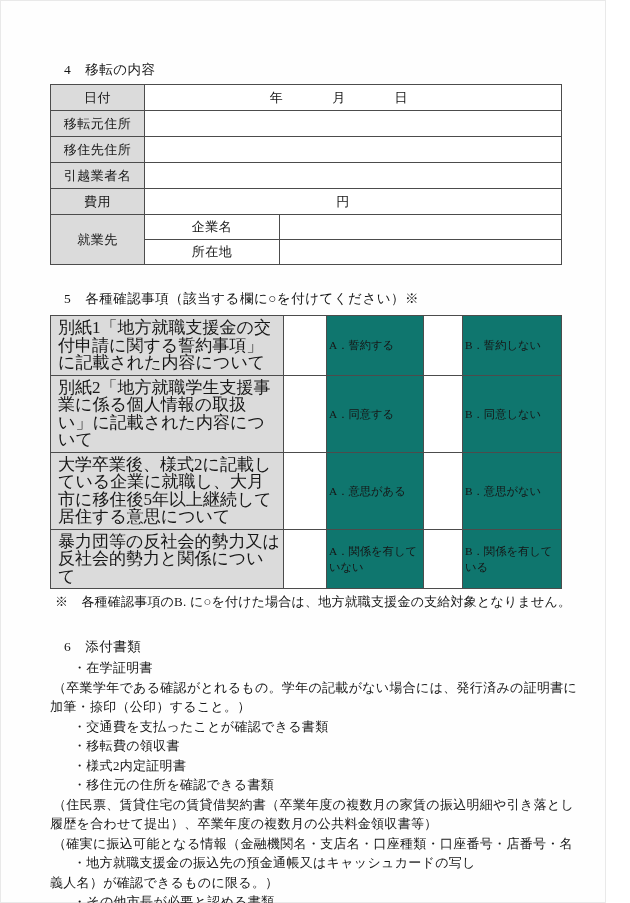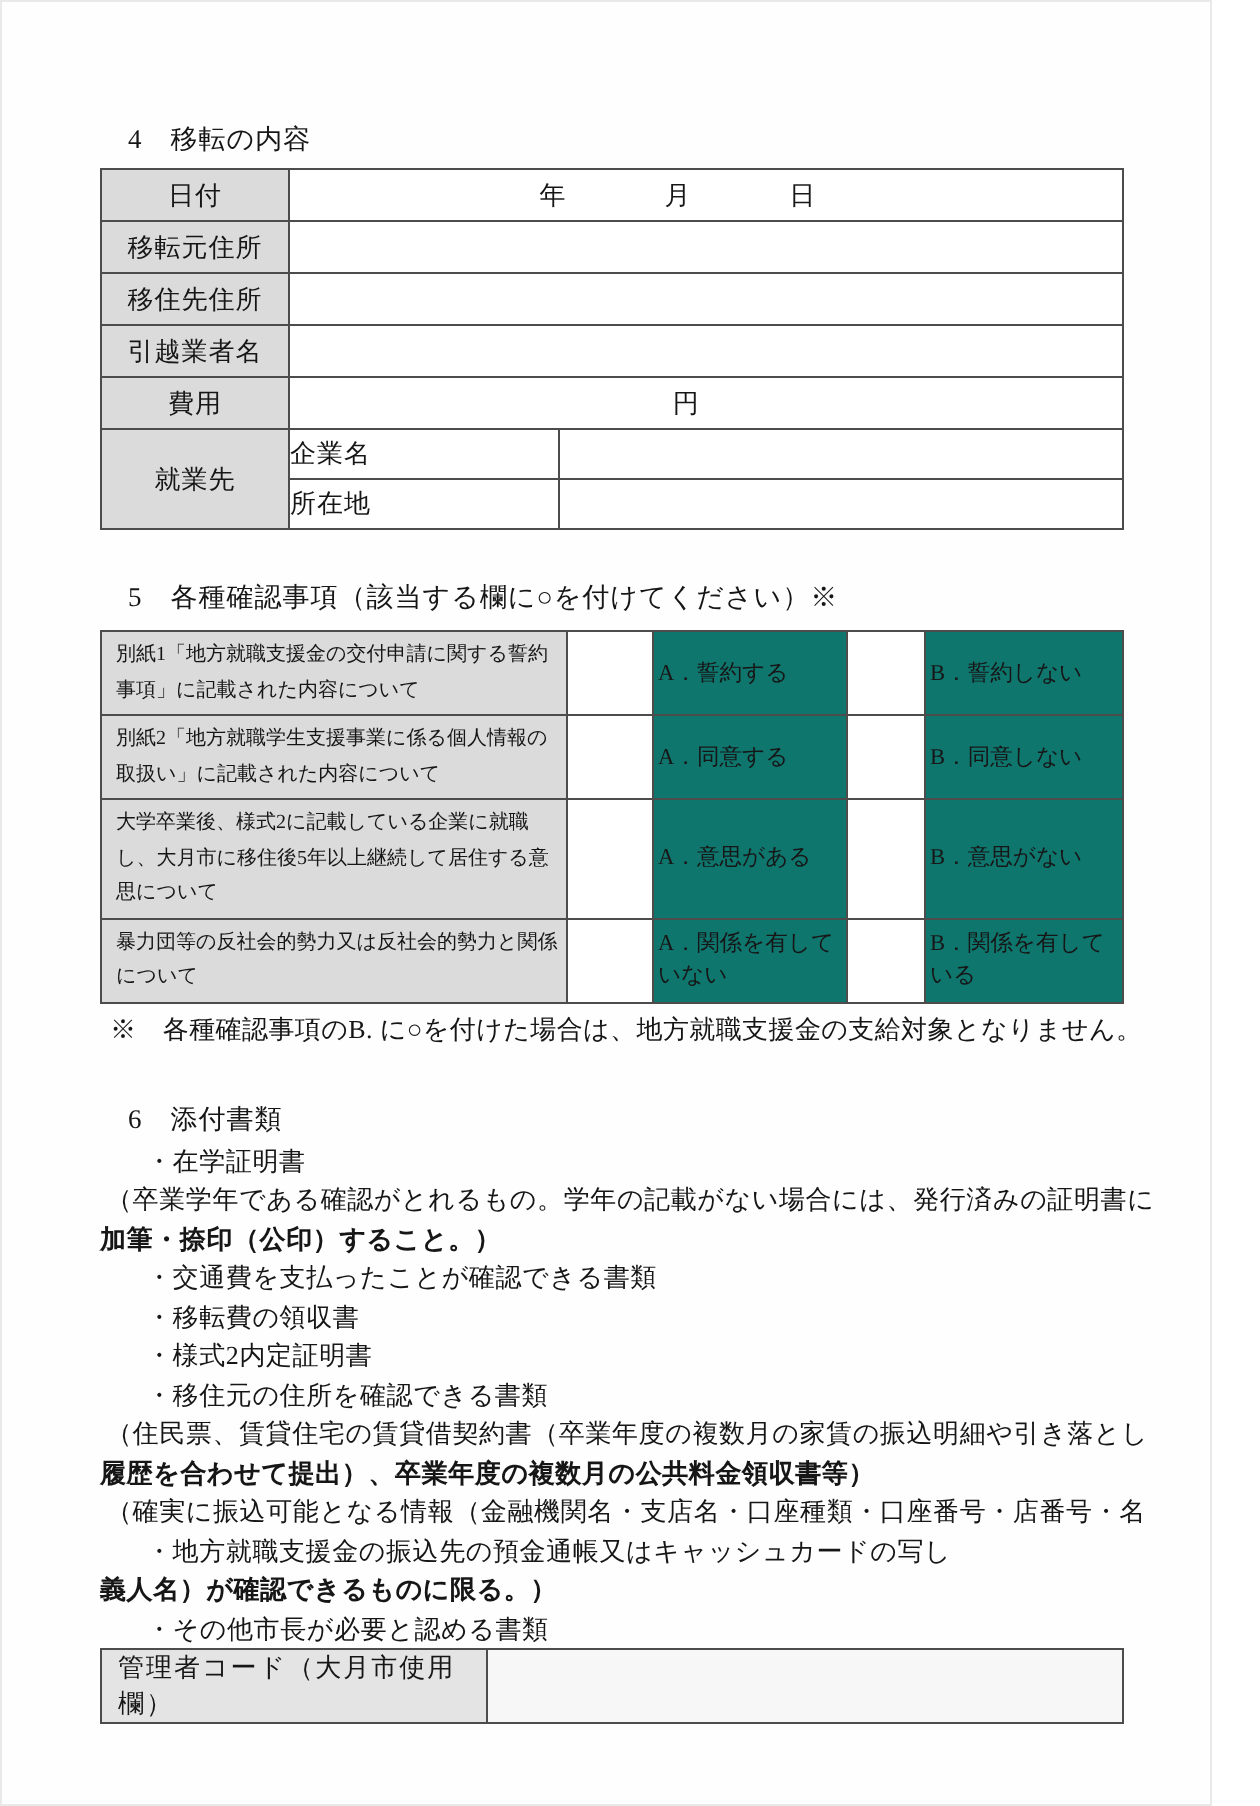--- a/index.html
+++ b/index.html
@@ -12,46 +12,46 @@
     box-shadow:inset 0 0 0 1px #e9e9e9;
     font-family:"Liberation Serif","DejaVu Serif",serif;
     color:#161616;
     overflow:hidden;
   }
   .h{margin:0;padding:0 0 0 14px;font-size:13.5px;font-weight:normal;line-height:19px;letter-spacing:.5px;}
   table{border-collapse:collapse;table-layout:fixed;width:511px;background:#fff;}
   table{border:1.4px solid #3e3e3e;}
   td{border:1px solid #4c4c4c;font-size:13px;padding:0;overflow:hidden;vertical-align:middle;}
   .hd{background:#dbdbdb;text-align:center;letter-spacing:.5px;}
-  .sub{background:#fff;text-align:left;letter-spacing:.5px;}
+  .sub{background:#fff;text-align:center;letter-spacing:.5px;}
   .val{background:#fff;}
 
   
   .t4{margin-top:5px;}
   .t4 .r1 td{height:25px;}
   .t4 .r2 td{height:24px;}
   .relcell{position:relative;height:100%;}
   .relcell span{position:absolute;top:50%;transform:translateY(-50%);white-space:nowrap;}
   .pos-year{left:30%;} .pos-month{left:45%;} .pos-day{left:60%;} .pos-yen{left:46%;}
 
   
   .h5{margin-top:24px;}
   .t5{margin-top:7px;}
-  .t5 .desc{background:#dbdbdb;font-size:10px;line-height:17.5px;padding:3px 3px 3px 7px;text-align:left;}
+  .t5 .desc{background:#dbdbdb;font-size:17px;line-height:17.5px;padding:3px 3px 3px 7px;text-align:left;}
   .t5 .mark{background:#fff;}
   .t5 .opt{background:#0f766e;text-align:left;font-size:11.3px;line-height:16px;padding:0 2px;}
   .note{margin:4px 0 0 0;padding-left:5px;font-size:13px;line-height:18px;letter-spacing:.2px;}
 
   
   .h6{margin-top:26px;}
   .s6{margin-top:2px;width:524px;}
   .ln{font-size:13px;line-height:19.5px;letter-spacing:.3px;white-space:nowrap;}
   .ind-b{padding-left:7px;margin-left:16px;}
   .ind-p{padding-left:3px;}
-  .ind-n{padding-left:0;font-weight:bold;}
+  .ind-n{padding-left:0;}
 
   
   .tf{margin-top:0;}
   .tf td{height:24px;}
   .tf .hd{background:#e4e4e4;text-align:left;padding-left:8px;letter-spacing:1px;font-size:13px;}
   .tf .val{background:#f7f7f7;}
 </style>
 </head>
 <body>
 

